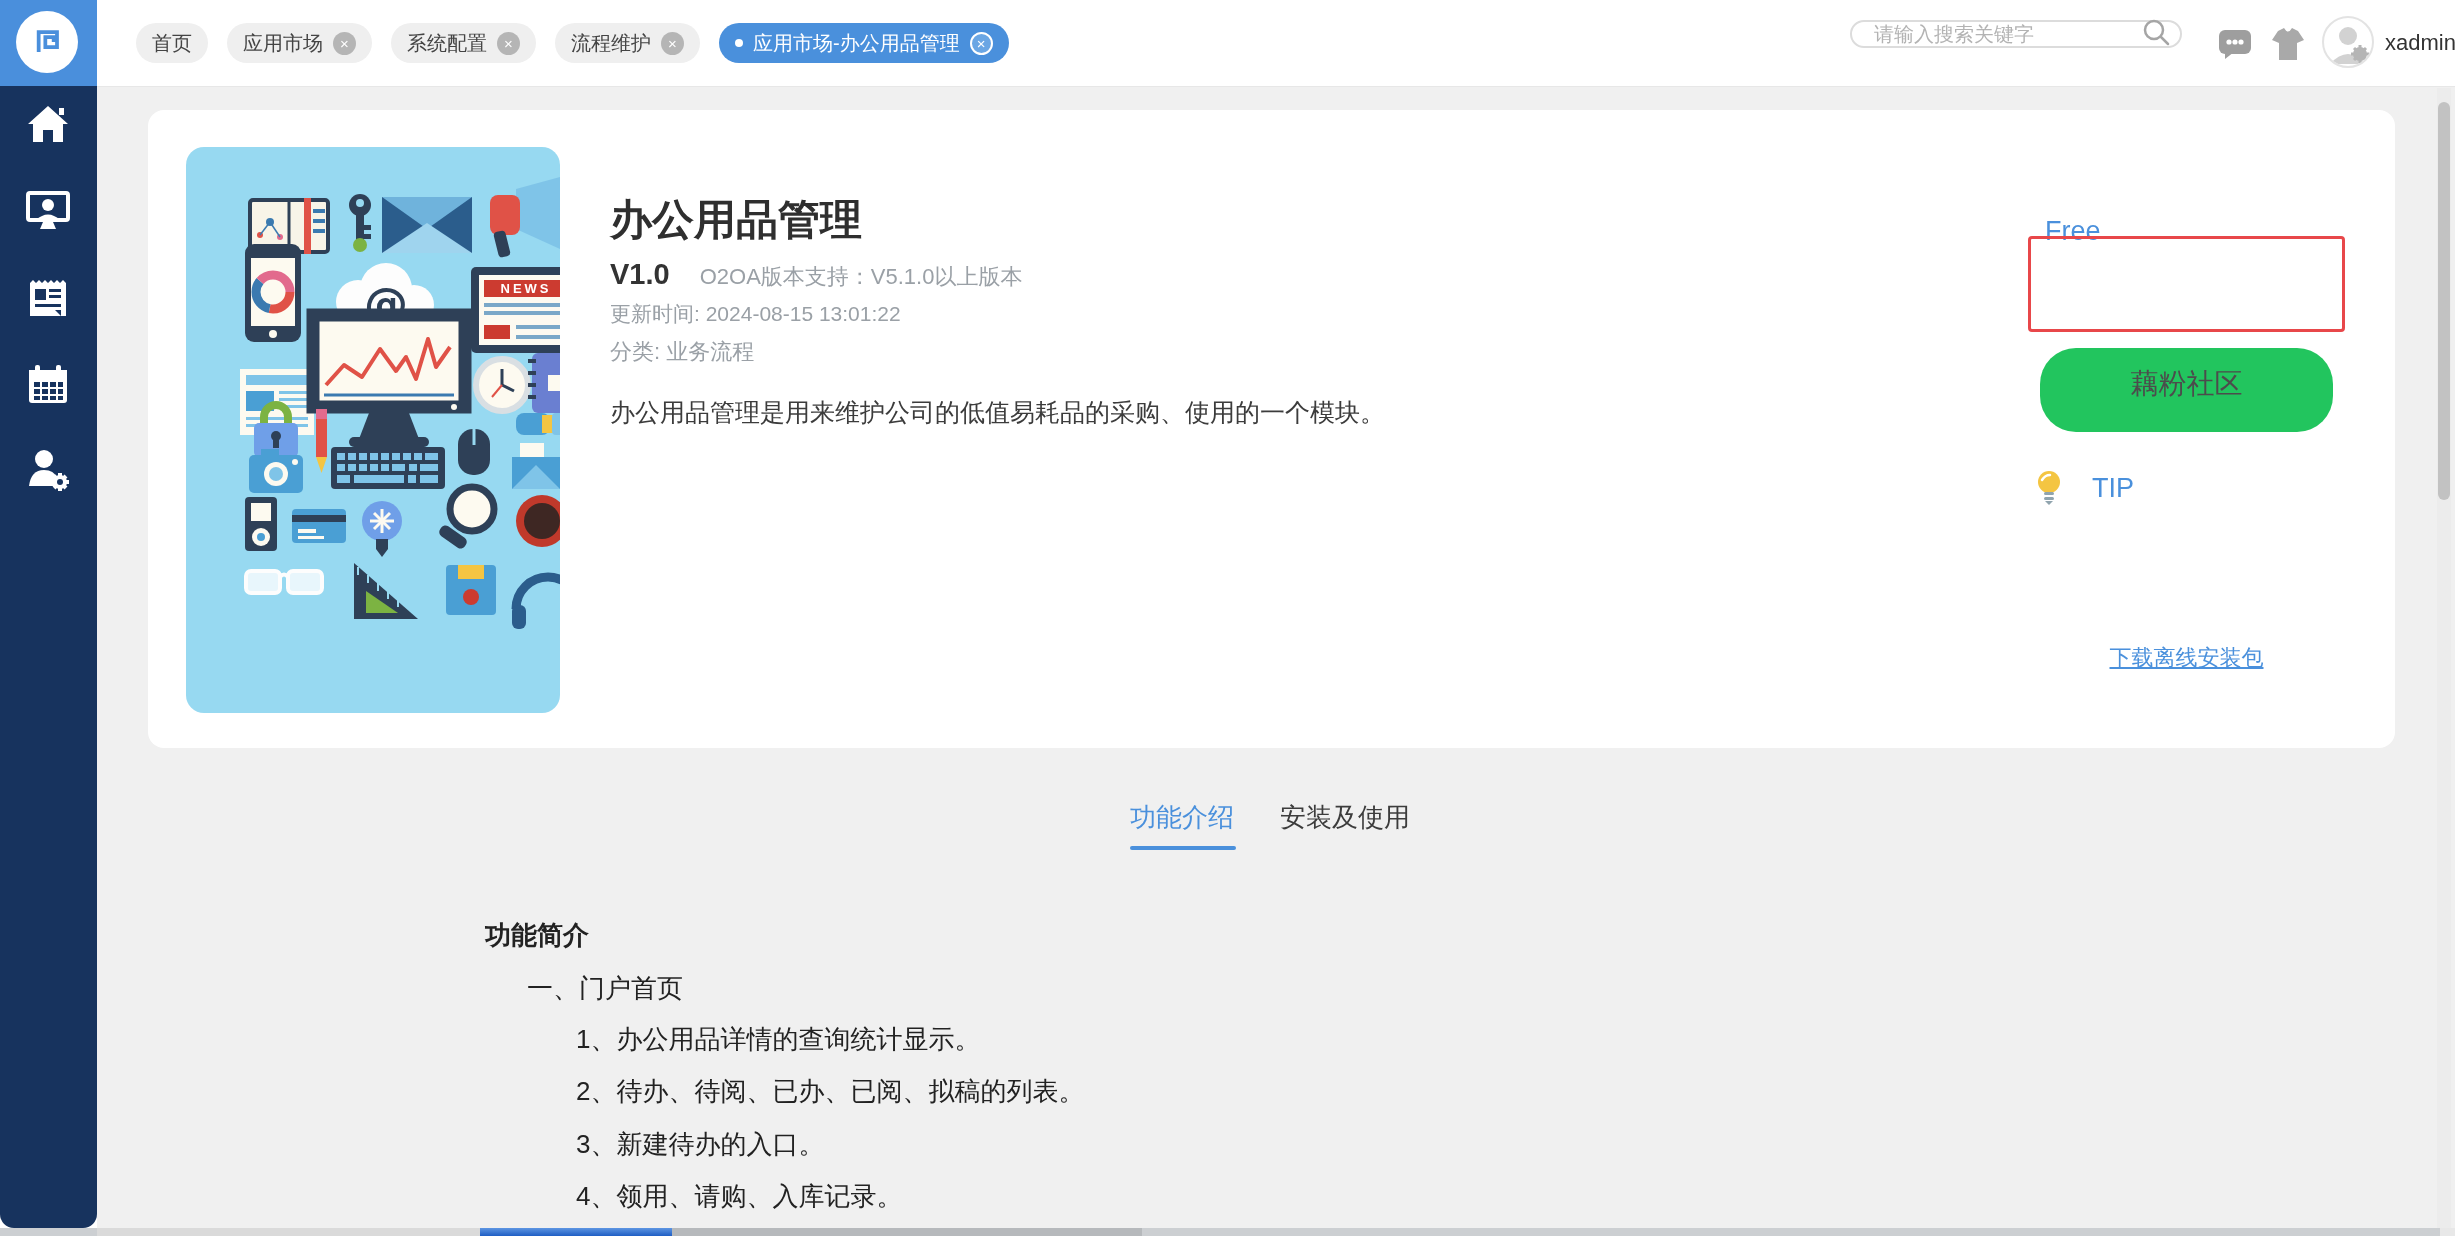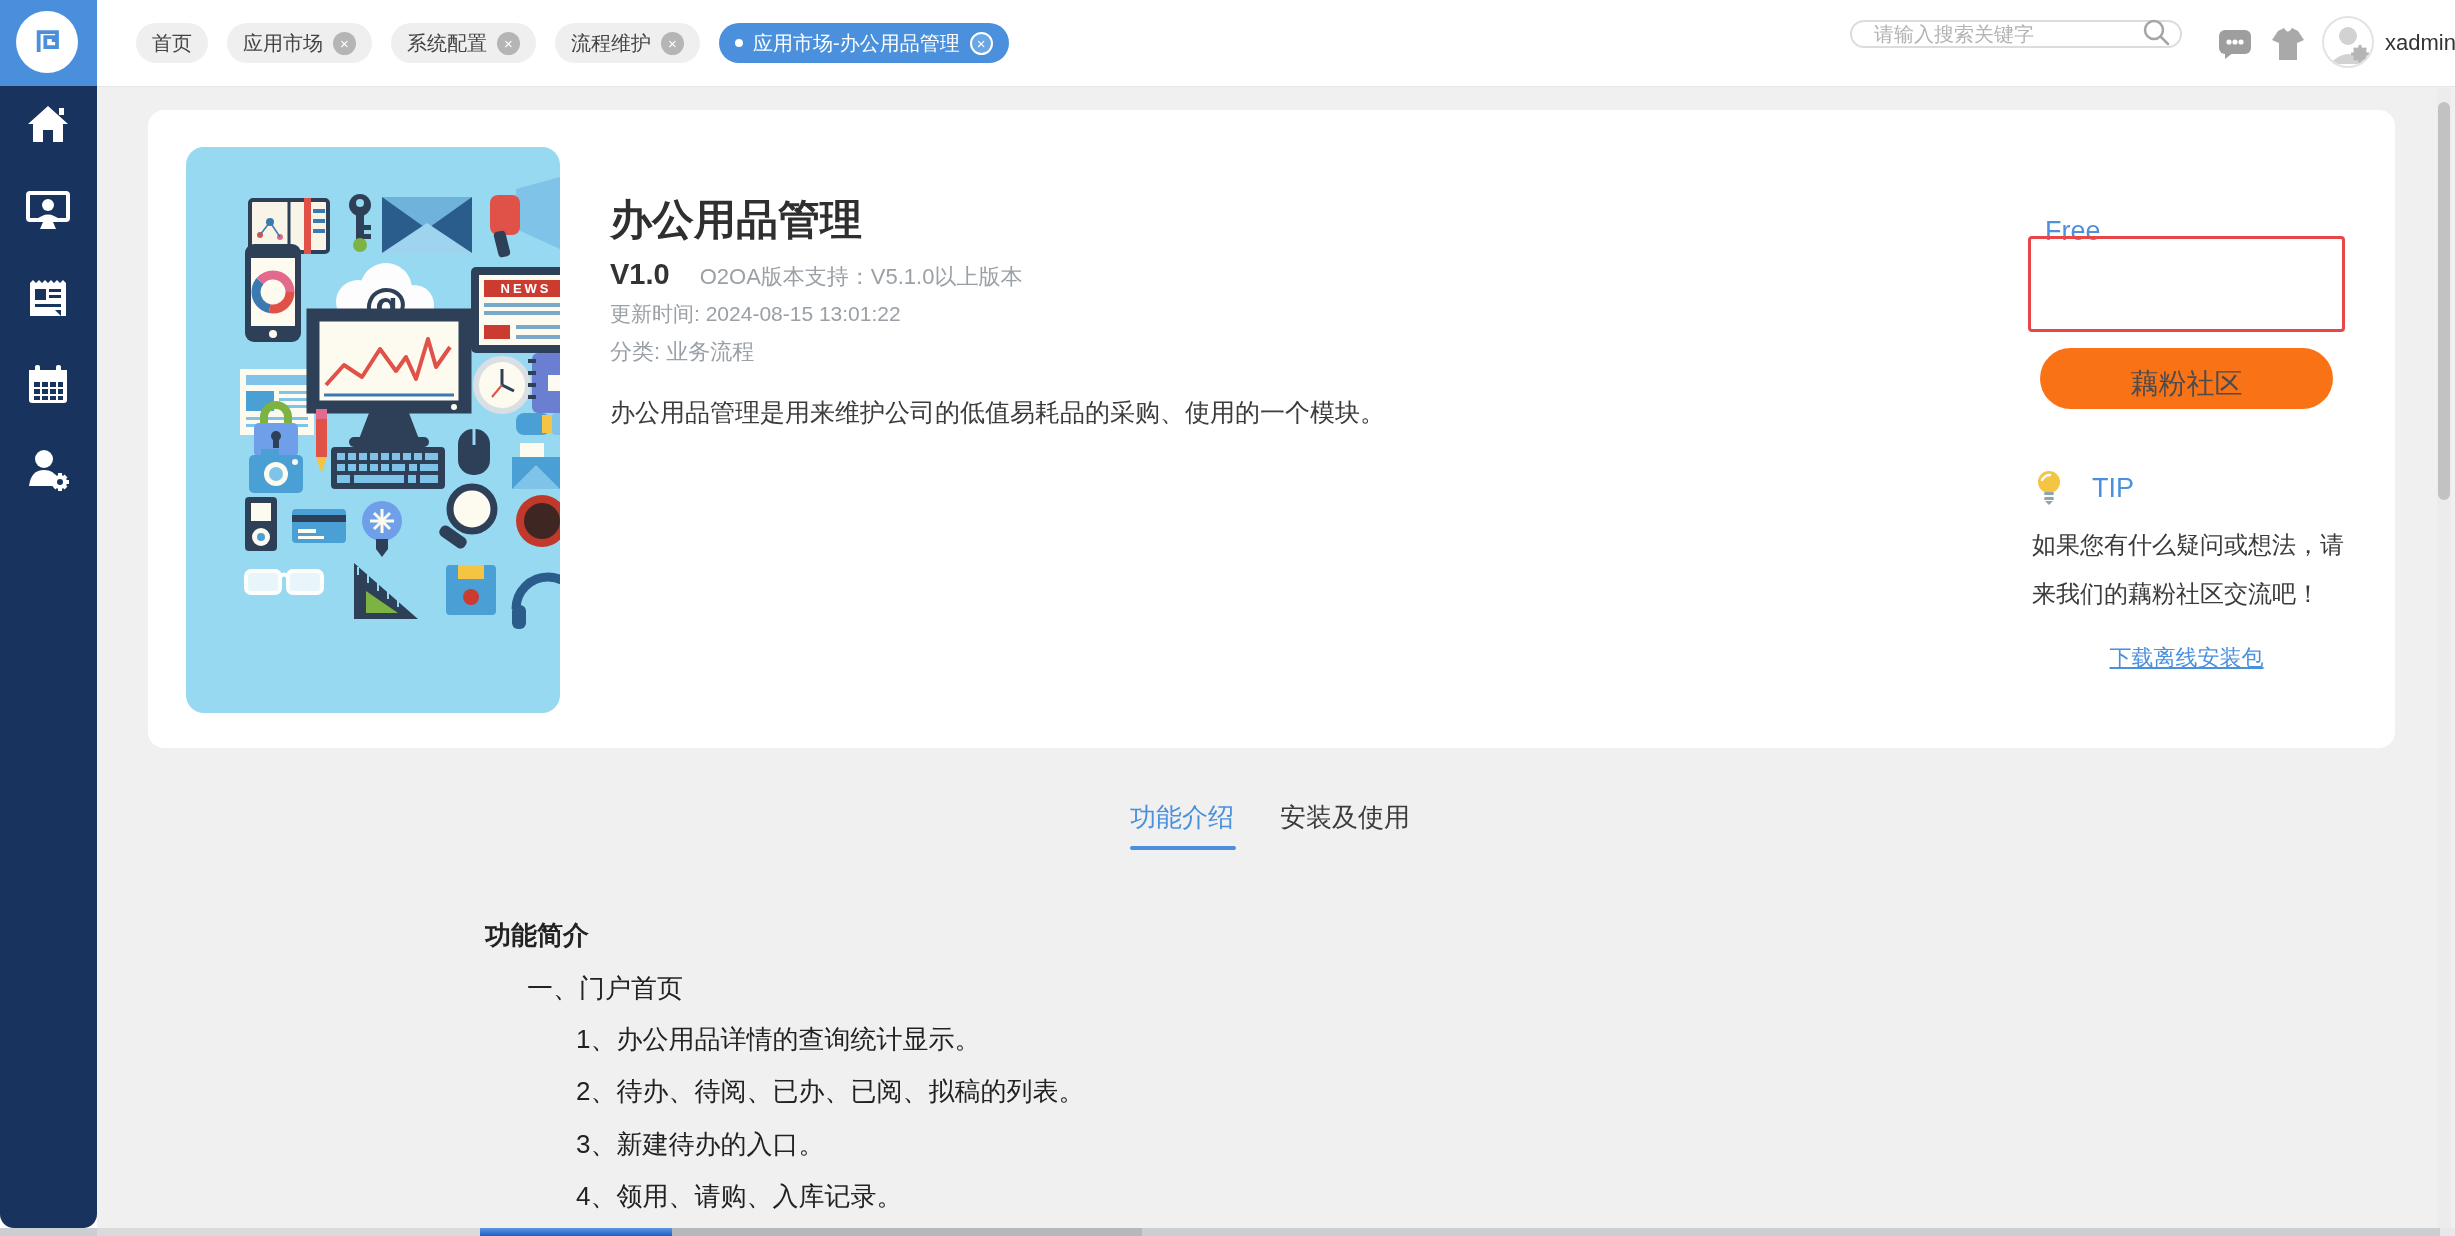--- a/index.html
+++ b/index.html
@@ -45,21 +45,21 @@
   .ver-sup{font-size:22px;color:#9aa0a6;}
   .meta2{left:610px;top:300px;font-size:21px;color:#9aa0a6;}
   .meta3{left:610px;top:337px;font-size:22px;color:#9aa0a6;}
   .desc{left:610px;top:396px;font-size:25px;color:#3c3c3c;}
 
   .free{left:2045px;top:200px;font-size:27px;color:#4a90dc;margin-top:16px;}
   .red-box{left:2028px;top:236px;width:317px;height:96px;border:3px solid #e8474a;border-radius:4px;box-sizing:border-box;}
   .btn{position:absolute;width:293px;height:72px;border-radius:36px;font-size:28px;text-align:center;
        line-height:72px;cursor:pointer;user-select:none;}
   .btn-install{left:2040px;top:248px;background:#4a90dc;color:#fff;}
-  .btn-community{left:2040px;top:348px;background:#f97316;color:#4c4c4c;height:61px;line-height:71px;}
+  .btn-community{left:2040px;top:348px;background:#22c55e;color:#4c4c4c;height:84px;line-height:71px;}
   .tip-row{left:2036px;top:470px;display:flex;align-items:center;gap:30px;}
   .tip-title{font-size:27px;color:#4a90dc;}
   .tip-text{left:2032px;top:520px;width:318px;font-size:24px;color:#3b3b3b;line-height:49px;}
   .offline-link{left:2040px;top:643px;width:293px;text-align:center;font-size:22px;color:#4a90dc;
                 text-decoration:underline;cursor:pointer;}
 
   .detail-tabs{left:1130px;top:800px;display:flex;gap:46px;}
   .dtab{font-size:26px;color:#3c3c3c;cursor:pointer;}
   .dtab--active{color:#4a90dc;}
   .dtab-underline{left:1130px;top:846px;width:106px;height:4px;background:#4a90dc;border-radius:2px;}
@@ -482,21 +482,20 @@
   <div class="abs tip-row">
     <svg width="26" height="36" viewBox="0 0 26 36">
       <circle cx="13" cy="12" r="11" fill="#f4c542"></circle>
       <path d="M6 10 q3 -5 8 -5" stroke="#fff" stroke-width="2.5" fill="none" stroke-linecap="round"></path>
       <rect x="8" y="22" width="10" height="3" rx="1.5" fill="#90a4ae"></rect>
       <rect x="8" y="27" width="10" height="3" rx="1.5" fill="#90a4ae"></rect>
       <polygon points="9,31 17,31 13,35" fill="#90a4ae"></polygon>
     </svg>
     <span class="tip-title">TIP</span>
   </div>
-  <div class="abs tip-text">如果您有什么疑问或想法，请来我们的藕粉社区交流吧！</div>
   <div class="abs offline-link">下载离线安装包</div>
 
   <div class="abs detail-tabs">
     <span class="dtab dtab--active">功能介绍</span>
     <span class="dtab">安装及使用</span>
   </div>
   <div class="abs dtab-underline"></div>
 
   <div class="abs sec-title">功能简介</div>
   <div class="abs sub-title">一、门户首页</div>

